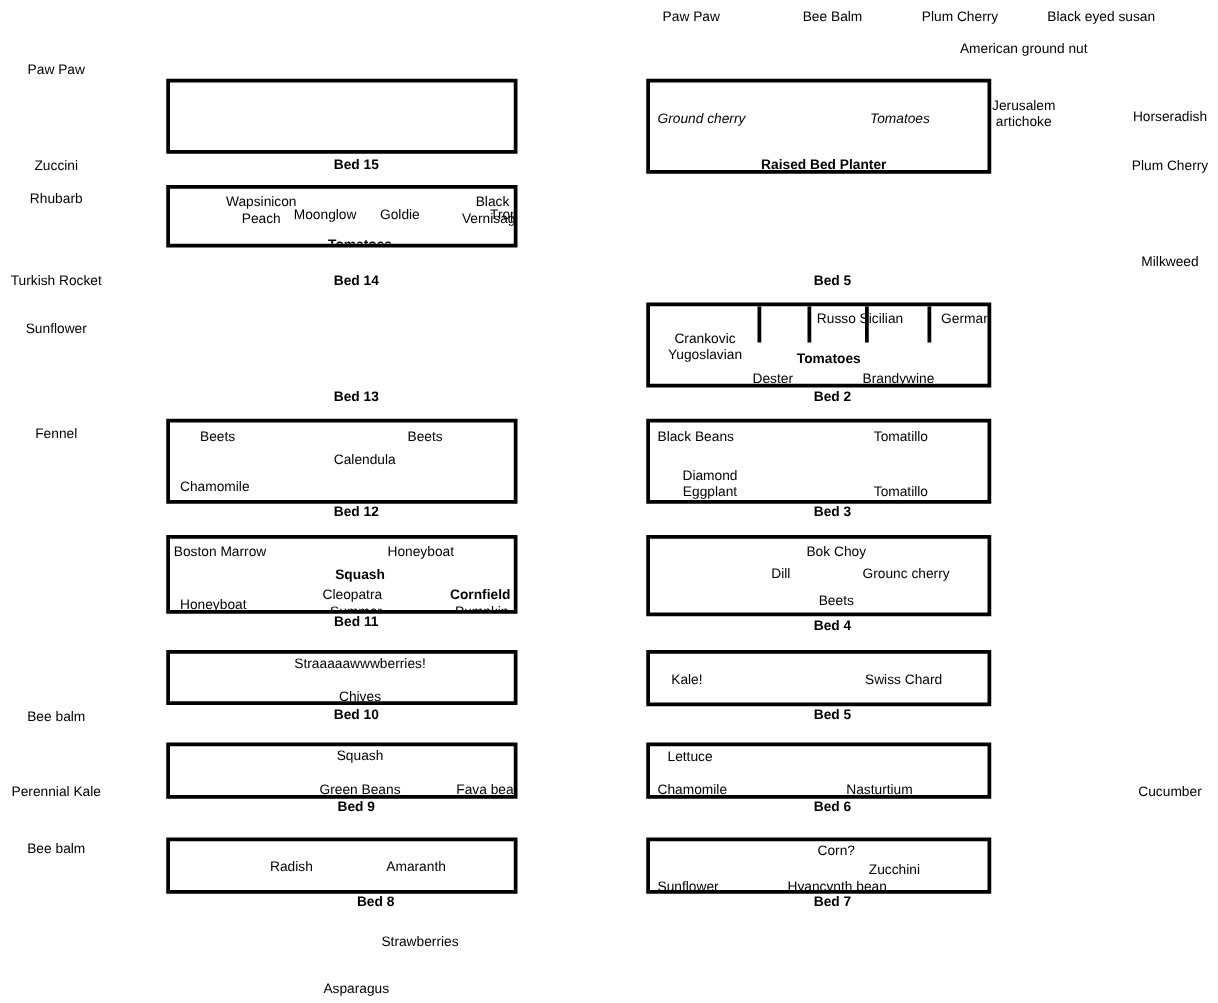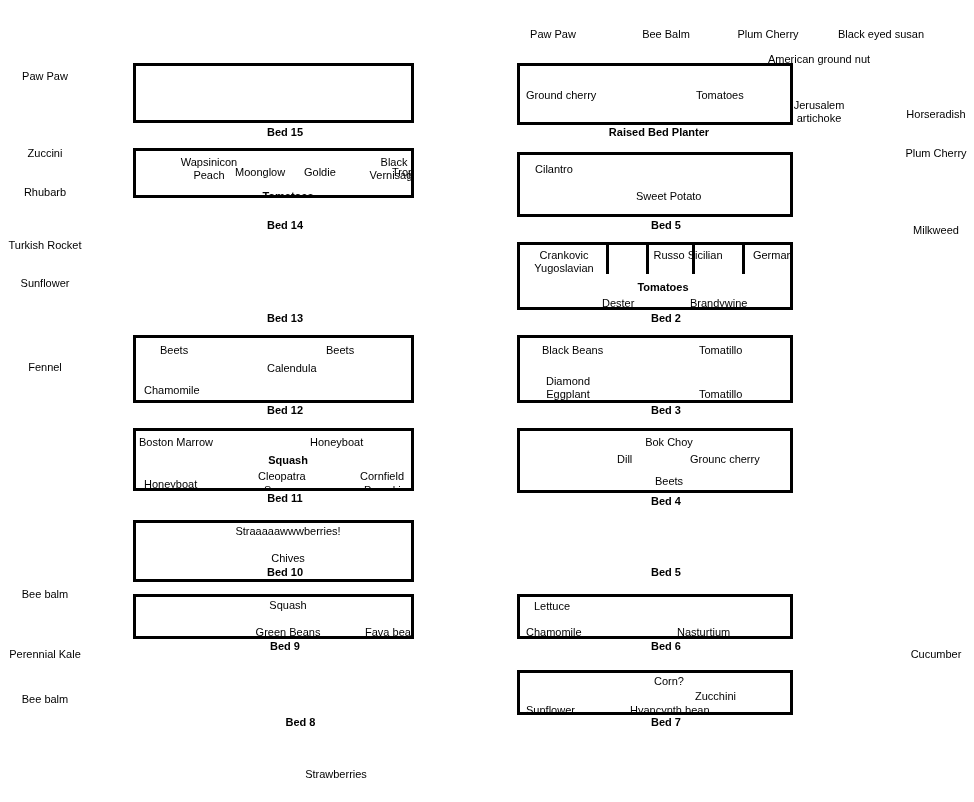--- a/index.html
+++ b/index.html
@@ -13,21 +13,20 @@
   }
   #canvas{position:relative;width:974px;height:802px;}
 
   
   .peri{
     position:absolute;
     font-size:11px;
     line-height:13px;
     white-space:nowrap;
     color:#000;
-    margin-top:20px;
   }
   .peri.c{transform:translateX(-50%);text-align:center;}
 
   
   .bed{
     position:absolute;
     border:3px solid #000000;
     background:#ffffff;
     box-sizing:border-box;
     overflow:hidden;
@@ -59,21 +58,21 @@
     transform:translateX(-50%);
     text-align:center;
   }
 </style>
 </head>
 <body>
 
 <div id="canvas">
     <div class="peri c" style="left: 45px; top: 50px;">Paw Paw</div>
     <div class="peri c" style="left: 45px; top: 127px;">Zuccini</div>
-    <div class="peri c" style="left: 45px; top: 166px;">Rhubarb</div>
+    <div class="peri c" style="left: 45px; top: 153px;">Rhubarb</div>
     <div class="peri c" style="left: 45px; top: 219px;">Turkish Rocket</div>
     <div class="peri c" style="left: 45px; top: 257px;">Sunflower</div>
     <div class="peri c" style="left: 45px; top: 341px;">Fennel</div>
     <div class="peri c" style="left: 45px; top: 568px;">Bee balm</div>
     <div class="peri c" style="left: 45px; top: 628px;">Perennial Kale</div>
     <div class="peri c" style="left: 45px; top: 673px;">Bee balm</div>
     <div class="peri c" style="left: 553px; top: 8px;">Paw Paw</div>
     <div class="peri c" style="left: 666px; top: 8px;">Bee Balm</div>
     <div class="peri c" style="left: 768px; top: 8px;">Plum Cherry</div>
     <div class="peri c" style="left: 881px; top: 8px;">Black eyed susan</div>
@@ -103,75 +102,79 @@
       <div class="cap" style="left: 190px; top: 6px;">Beets</div>
       <div class="cap" style="left: 131px; top: 24px;">Calendula</div>
       <div class="cap" style="left: 8px; top: 46px;">Chamomile</div>
     </div>
     <div class="bedlabel" style="left: 285px; top: 404px;">Bed 12</div>
     <div class="bed" style="left: 133px; top: 428px; width: 281px; height: 63px;">
       <div class="cap" style="left: 3px; top: 5px;">Boston Marrow</div>
       <div class="cap" style="left: 174px; top: 5px;">Honeyboat</div>
       <div class="cap b c" style="left: 152px; top: 23px;">Squash</div>
       <div class="cap" style="left: 122px; top: 39px;">Cleopatra</div>
-      <div class="cap" style="left: 224px; top: 39px;">Cornfield</div>
+      <div class="cap" style="left: 224px; top: 39px; font-weight: bold;">Cornfield</div>
       <div class="cap" style="left: 8px; top: 47px;">Honeyboat</div>
       <div class="cap" style="left: 128px; top: 53px;">Summer</div>
       <div class="cap" style="left: 228px; top: 53px;">Pumpkin</div>
     </div>
     <div class="bedlabel" style="left: 285px; top: 492px;">Bed 11</div>
-    <div class="bed" style="left: 133px; top: 520px; width: 281px; height: 62px;">
+    <div class="bed" style="left: 133px; top: 520px; width: 281px; height: 44px;">
       <div class="cap c" style="left: 152px; top: 2px;">Straaaaawwwberries!</div>
       <div class="cap c" style="left: 152px; top: 29px;">Chives</div>
     </div>
     <div class="bedlabel" style="left: 285px; top: 566px;">Bed 10</div>
     <div class="bed" style="left: 133px; top: 594px; width: 281px; height: 45px;">
       <div class="cap c" style="left: 152px; top: 2px;">Squash</div>
       <div class="cap c" style="left: 152px; top: 29px;">Green Beans</div>
       <div class="cap" style="left: 229px; top: 29px;">Fava bean</div>
     </div>
     <div class="bedlabel" style="left: 285px; top: 640px;">Bed 9</div>
+    <div class="bed" style="left: 133px; top: 670px; width: 281px; height: 45px;">
+      <div class="cap" style="left: 80px; top: 15px;">Radish</div>
+      <div class="cap" style="left: 173px; top: 15px;">Amaranth</div>
+    </div>
     <div class="bedlabel" style="left: 285px; top: 716px; padding-left: 31px;">Bed 8</div>
-    <div class="bed" style="left: 517px; top: 63px; width: 276px; height: 62px;">
+    <div class="bed" style="left: 517px; top: 63px; width: 276px; height: 76px; font-style: italic;">
       <div class="cap" style="left: 6px; top: 23px;">Ground cherry</div>
       <div class="cap" style="left: 176px; top: 23px;">Tomatoes</div>
     </div>
     <div class="bedlabel" style="left: 659px; top: 126px;">Raised Bed Planter</div>
-    <div class="bed" style="left: 517px; top: 152px; width: 276px; height: 65px;">
-      <div class="cap" style="left: 15px; top: 8px;">Cilantro</div>
-      <div class="cap" style="left: 116px; top: 35px;">Sweet Potato</div>
-    </div>
     <div class="bedlabel" style="left: 666px; top: 219px;">Bed 5</div>
     <div class="bed" style="left: 517px; top: 242px; width: 276px; height: 68px;">
       <div class="divider" style="left: 86px; top: 0px; height: 29px;"></div>
       <div class="divider" style="left: 126px; top: 0px; height: 29px;"></div>
       <div class="divider" style="left: 172px; top: 0px; height: 29px;"></div>
       <div class="divider" style="left: 222px; top: 0px; height: 29px;"></div>
-      <div class="cap two" style="left: 7px; top: 4px;">Crankovic Yugoslavian</div>
+      <div class="cap two" style="left: 7px; top: 20px;">Crankovic Yugoslavian</div>
       <div class="cap two" style="left: 131px; top: 4px;">Russo Sicilian</div>
       <div class="cap two" style="left: 228px; top: 4px;">German Pink</div>
       <div class="cap b c" style="left: 143px; top: 36px;">Tomatoes</div>
       <div class="cap" style="left: 82px; top: 52px;">Dester</div>
       <div class="cap" style="left: 170px; top: 52px;">Brandywine</div>
     </div>
     <div class="bedlabel" style="left: 666px; top: 312px;">Bed 2</div>
     <div class="bed" style="left: 517px; top: 335px; width: 276px; height: 68px;">
-      <div class="cap" style="left: 22px; top: 6px;">Black Beans</div>
+      <div class="cap" style="left: 6px; top: 6px;">Black Beans</div>
       <div class="cap" style="left: 179px; top: 6px;">Tomatillo</div>
       <div class="cap two" style="left: 11px; top: 37px;">Diamond Eggplant</div>
       <div class="cap" style="left: 179px; top: 50px;">Tomatillo</div>
     </div>
     <div class="bedlabel" style="left: 666px; top: 404px;">Bed 3</div>
     <div class="bed" style="left: 517px; top: 428px; width: 276px; height: 65px;">
       <div class="cap c" style="left: 149px; top: 5px;">Bok Choy</div>
       <div class="cap" style="left: 97px; top: 22px;">Dill</div>
       <div class="cap" style="left: 170px; top: 22px;">Grounc cherry</div>
       <div class="cap c" style="left: 149px; top: 44px;">Beets</div>
     </div>
     <div class="bedlabel" style="left: 666px; top: 495px;">Bed 4</div>
+    <div class="bed" style="left: 517px; top: 520px; width: 276px; height: 45px;">
+      <div class="cap" style="left: 17px; top: 15px;">Kale!</div>
+      <div class="cap" style="left: 172px; top: 15px;">Swiss Chard</div>
+    </div>
     <div class="bedlabel" style="left: 666px; top: 566px;">Bed 5</div>
     <div class="bed" style="left: 517px; top: 594px; width: 276px; height: 45px;">
       <div class="cap" style="left: 14px; top: 3px;">Lettuce</div>
       <div class="cap" style="left: 6px; top: 29px;">Chamomile</div>
       <div class="cap" style="left: 157px; top: 29px;">Nasturtium</div>
     </div>
     <div class="bedlabel" style="left: 666px; top: 640px;">Bed 6</div>
     <div class="bed" style="left: 517px; top: 670px; width: 276px; height: 45px;">
       <div class="cap c" style="left: 149px; top: 2px;">Corn?</div>
       <div class="cap" style="left: 175px; top: 17px;">Zucchini</div>

